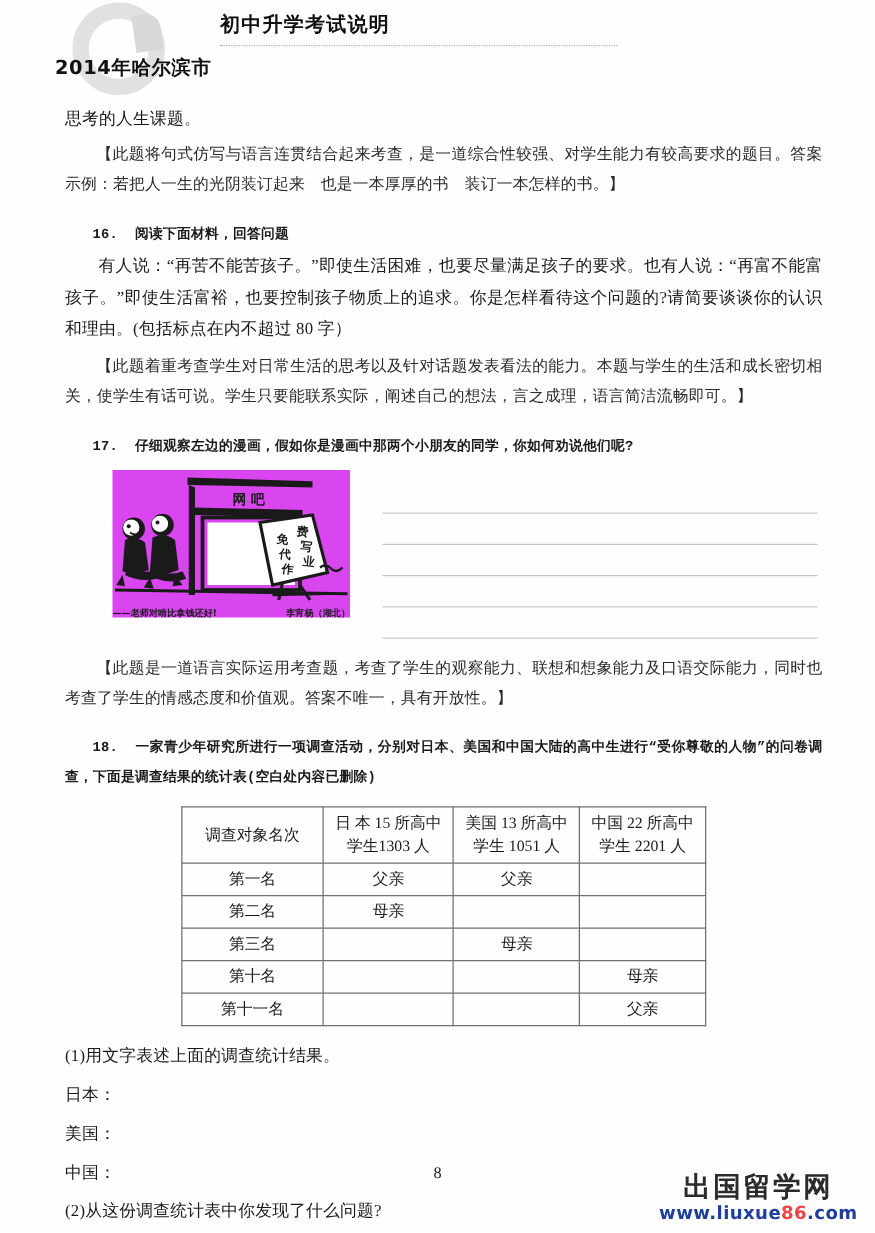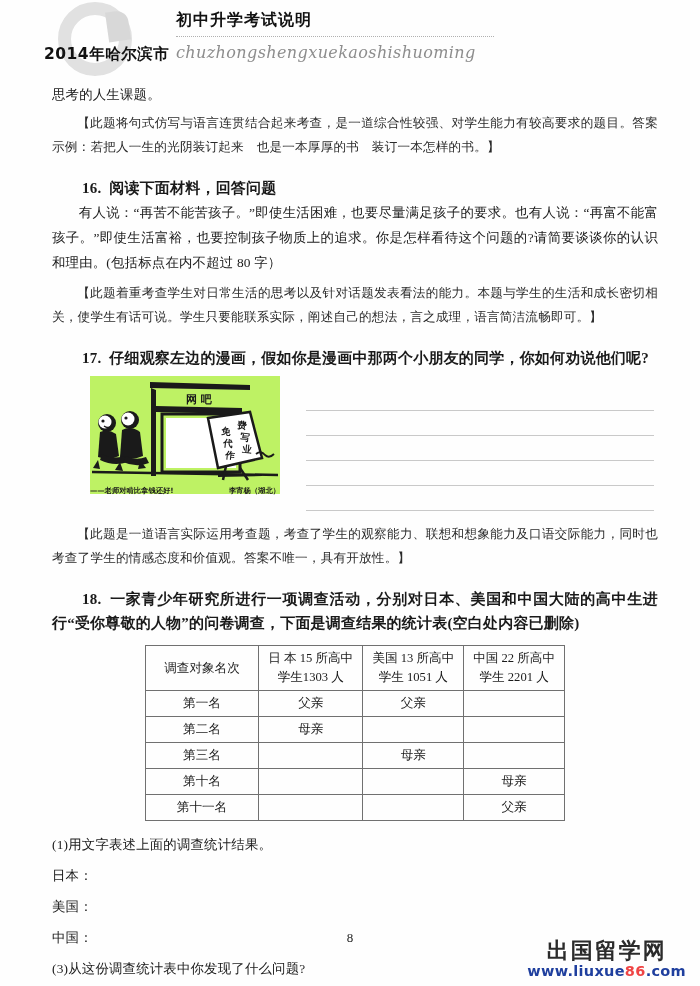--- a/index.html
+++ b/index.html
@@ -102,44 +102,44 @@
   .cont-line { margin-top: 4px; }
   .note {
     font-family: "DejaVu Serif", serif;
     font-size: 12.6px;
     line-height: 24px;
     text-indent: 2em;
     text-align: justify;
     color: #2a2a2a;
   }
   .qhead {
-    font-family: Liberation Serif, serif;
-    font-weight: bold;
-    font-size: 15px;
+    font-family: Liberation Mono, monospace;
+    font-weight: bold;
+    font-size: 11px;
     text-indent: 2em;
     line-height: 24px;
   }
   .q-body { text-indent: 2em; }
   .gap-lg { height: 17px; }
   .gap-md { height: 11px; }
   .gap-sm { height: 6px; }
 
   
   .comic-row {
     display: flex;
     align-items: flex-start;
     margin-top: 6px;
   }
   .comic {
     position: relative;
     width: 190px;
     height: 118px;
     flex: 0 0 auto;
     margin-left: 38px;
-    background: #bef264;
+    background: #d946ef;
   }
   .comic svg { display: block; }
   .comic-caption {
     position: absolute;
     left: 0;
     bottom: -2px;
     width: 190px;
     font-family: "DejaVu Sans", sans-serif;
     font-size: 7.3px;
     font-weight: bold;
@@ -225,21 +225,20 @@
 <body>
 
 <div id="page">
 
   <div class="header">
     <div class="logo-ring"></div>
     <div class="header-city">2014年哈尔滨市</div>
     <div class="header-right">
       <div class="header-title">初中升学考试说明</div>
       <div class="header-dots"></div>
-      <div class="header-pinyin">chuzhongshengxuekaoshishuoming</div>
     </div>
   </div>
 
   <div class="content">
 
     <p>思考的人生课题。</p>
     <p class="note cont-line">【此题将句式仿写与语言连贯结合起来考查，是一道综合性较强、对学生能力有较高要求的题目。答案示例：若把人一生的光阴装订起来　也是一本厚厚的书　装订一本怎样的书。】</p>
 
     <div class="gap-lg"></div>
 
@@ -365,21 +364,21 @@
 
     <div class="gap-md"></div>
     <p>(1)用文字表述上面的调查统计结果。</p>
     <div class="gap-sm"></div>
     <p>日本：</p>
     <div class="gap-sm"></div>
     <p>美国：</p>
     <div class="gap-sm"></div>
     <p>中国：</p>
     <div class="gap-sm"></div>
-    <p>(3)从这份调查统计表中你发现了什么问题?</p>
+    <p>(2)从这份调查统计表中你发现了什么问题?</p>
 
   </div>
 
   <div class="pagenum">8</div>
 
   <div class="watermark">
     <div class="wm-cn">出国留学网</div>
     <div class="wm-url"><span>www.liuxue</span><span class="red">86</span><span>.com</span></div>
   </div>
 

